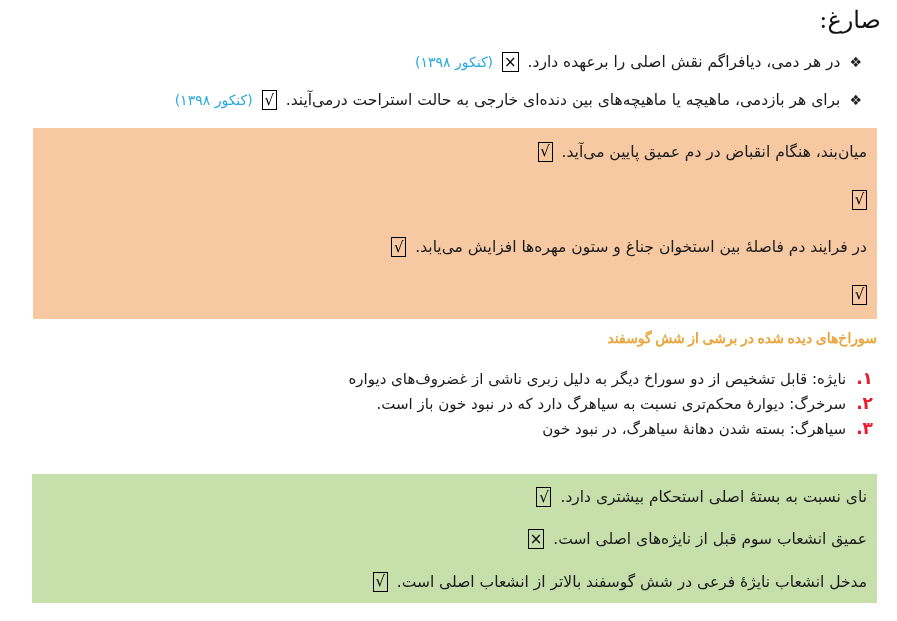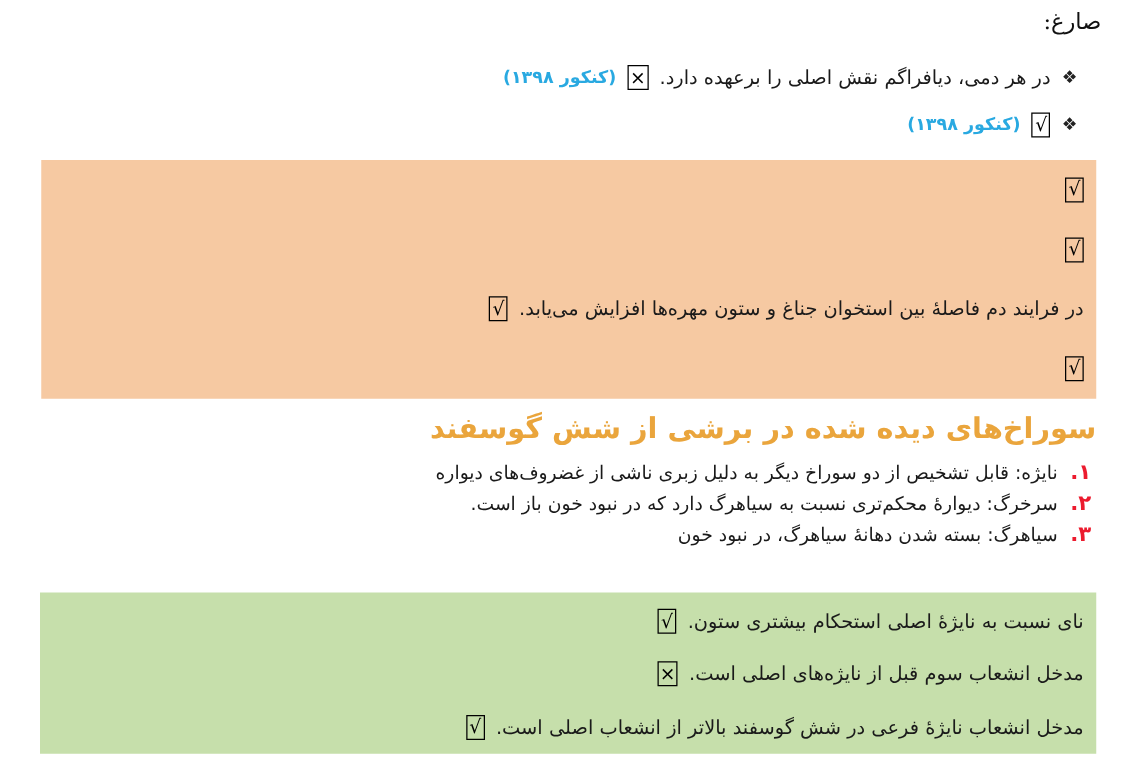--- a/index.html
+++ b/index.html
@@ -3,58 +3,58 @@
 <meta charset="utf-8">
 <style>
   html,body { margin:0; padding:0; background:#ffffff; }
   body { font-family:"DejaVu Sans", sans-serif; }
   .page {
     position:relative; width:897px; height:621px;
     background:#ffffff; overflow:hidden; direction:rtl;
   }
   .title {
     position:absolute; top:6px; right:16px;
-    font-size:18px; color:#111; font-family:"DejaVu Serif", serif;
+    font-size:24px; color:#111; font-family:"DejaVu Serif", serif;
   }
   .bullet-line {
     position:absolute; right:35px;
     display:flex; align-items:center; gap:9px;
     direction:rtl; font-size:15.5px; color:#1a1a1a; white-space:nowrap;
   }
   .bullet-line.b1 { top:52px; }
   .bullet-line.b2 { top:90px; }
   .diamond { color:#222; font-size:14px; line-height:1; }
   .chk {
     display:inline-flex; align-items:center; justify-content:center;
     min-width:15px; height:20px; padding:0 1px;
     border:1px solid #000; background:transparent;
     font-size:15px; line-height:1; color:#000; box-sizing:border-box;
   }
-  .tag { color:#29A9E1; font-weight:bold; font-size:14px; }
+  .tag { color:#29A9E1; font-weight:normal; font-size:14px; }
   .hl-box {
     position:absolute; box-sizing:border-box;
     display:flex; flex-direction:column; direction:rtl;
   }
   .box-orange {
     left:33px; top:128px; width:844px; height:191px;
     background:#F6C9A2; padding:0 10px;
   }
   .box-orange .row { height:47.7px; }
   .box-green {
     left:32px; top:474px; width:845px; height:129px;
     background:#C6DFAB; padding:2px 10px 0 10px;
   }
   .box-green .row { height:42.5px; }
   .row {
     display:flex; align-items:center; gap:9px;
     direction:rtl; font-size:15.5px; color:#1a1a1a; white-space:nowrap;
   }
   .section-heading {
     position:absolute; top:330px; right:20px;
-    color:#EAA53C; font-weight:bold; font-size:23px;
+    color:#EAA53C; font-weight:bold; font-size:14px;font-family:Liberation Serif, serif;
   }
   .num-list {
     position:absolute; top:368px; right:24px;
     display:flex; flex-direction:column; gap:5px; direction:rtl;
   }
   .num-item {
     display:flex; align-items:baseline; gap:10px;
     direction:rtl; font-size:15px; color:#1a1a1a; white-space:nowrap;
   }
   .num { color:#EC1B2E; font-weight:bold; font-size:17px; }
@@ -68,26 +68,28 @@
 
   <div class="bullet-line b1">
     <span class="diamond">❖</span>
     <span>در هر دمی، دیافراگم نقش اصلی را برعهده دارد.</span>
     <span class="chk">×</span>
     <span class="tag">(کنکور ۱۳۹۸)</span>
   </div>
 
   <div class="bullet-line b2">
     <span class="diamond">❖</span>
+    <span>برای هر بازدمی، ماهیچه یا ماهیچه‌های بین دنده‌ای خارجی به حالت استراحت درمی‌آیند.</span>
     <span class="chk">√</span>
     <span class="tag">(کنکور ۱۳۹۸)</span>
   </div>
 
   <div class="hl-box box-orange">
     <div class="row">
+      <span>میان‌بند، هنگام انقباض در دم عمیق پایین می‌آید.</span>
       <span class="chk">√</span>
     </div>
     <div class="row">
       <span class="chk">√</span>
     </div>
     <div class="row">
       <span>در فرایند دم فاصلهٔ بین استخوان جناغ و ستون مهره‌ها افزایش می‌یابد.</span>
       <span class="chk">√</span>
     </div>
     <div class="row">
@@ -107,25 +109,25 @@
       <span>سرخرگ: دیوارهٔ محکم‌تری نسبت به سیاهرگ دارد که در نبود خون باز است.</span>
     </div>
     <div class="num-item">
       <span class="num">۳.</span>
       <span>سیاهرگ: بسته شدن دهانهٔ سیاهرگ، در نبود خون</span>
     </div>
   </div>
 
   <div class="hl-box box-green">
     <div class="row">
-      <span>نای نسبت به نایژهٔ اصلی استحکام بیشتری ستون.</span>
+      <span>نای نسبت به بستهٔ اصلی استحکام بیشتری دارد.</span>
       <span class="chk">√</span>
     </div>
     <div class="row">
-      <span>مدخل انشعاب سوم قبل از نایژه‌های اصلی است.</span>
+      <span>عمیق انشعاب سوم قبل از نایژه‌های اصلی است.</span>
       <span class="chk">×</span>
     </div>
     <div class="row">
       <span>مدخل انشعاب نایژهٔ فرعی در شش گوسفند بالاتر از انشعاب اصلی است.</span>
       <span class="chk">√</span>
     </div>
   </div>
 
 </div>
 

